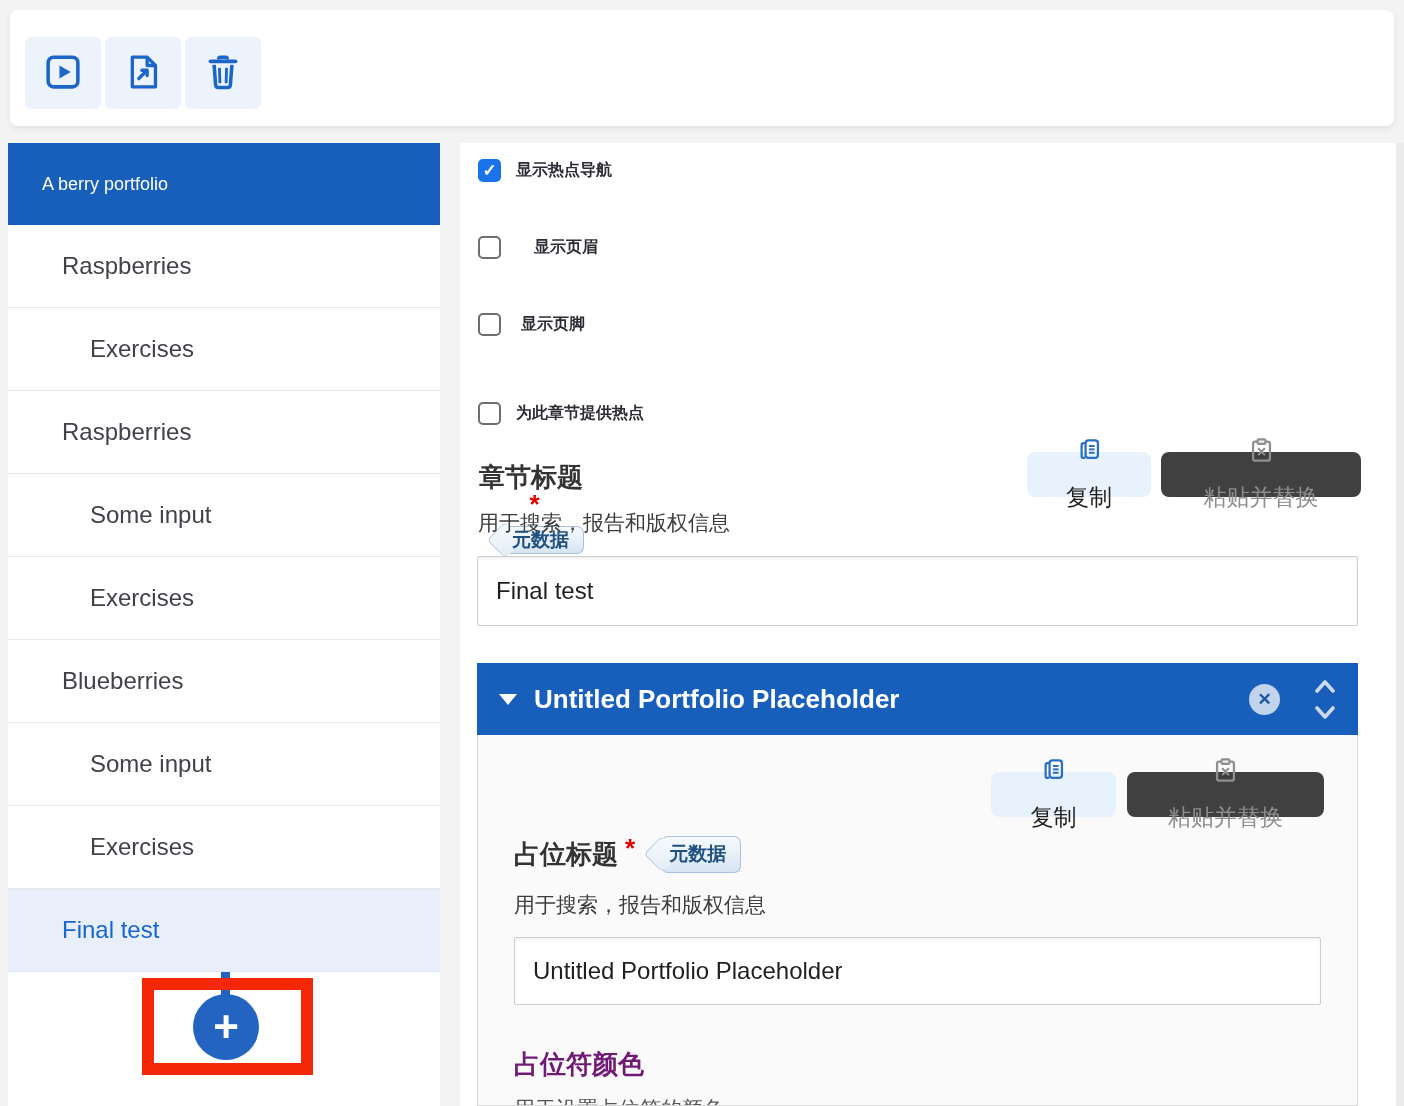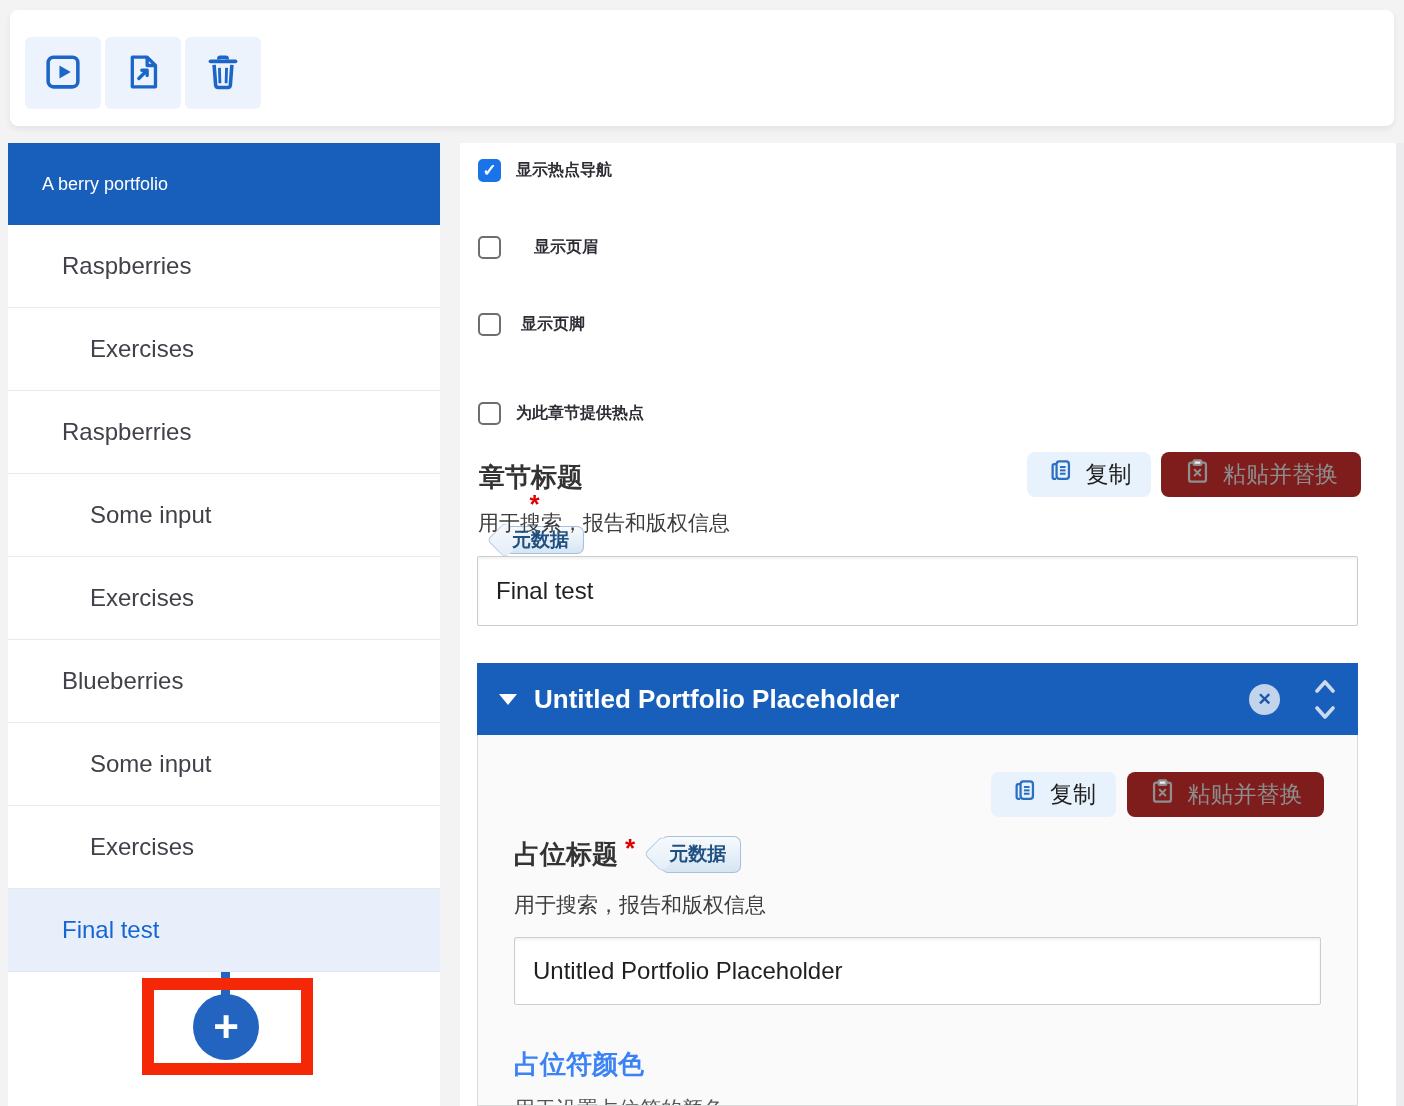--- a/index.html
+++ b/index.html
@@ -51,23 +51,23 @@
            border-left:1px solid #a6c1db; border-bottom:1px solid #a6c1db; border-radius:5px 0 5px 5px; z-index:0; }
   .badge span { position:relative; z-index:1; }
 
   .hint { position:absolute; font-size:21px; font-weight:500; color:#3c3c3c; }
 
   .txt-input { position:absolute; border:1px solid #cdcdcd; background:#fff; font-size:24px; color:#1f1f1f;
                padding:0 18px; font-family:"Liberation Sans",sans-serif;
                box-shadow:inset 0 2px 3px rgba(0,0,0,.06); border-radius:2px; }
 
   .act-btn { position:absolute; height:45px; border:none; border-radius:8px; display:flex; align-items:center;
-             justify-content:center; gap:12px; font-size:23px; cursor:pointer; font-family:"Liberation Sans",sans-serif; }
+             justify-content:center; gap:12px; font-size:23px; cursor:pointer; font-family:"Liberation Sans",sans-serif;flex-direction:column; }
   .act-copy { background:#e8f2fc; color:#1f1f1f; }
-  .act-paste { background:#7f1d1d; color:#8d8d8d; }
+  .act-paste { background:#404040; color:#8d8d8d; }
 
   
   .panel { position:absolute; left:17px; top:520px; width:881px; height:532px; }
   .panel-header { height:72px; background:#175fba; display:flex; align-items:center; padding:0 22px; cursor:pointer; }
   .tri-down { width:0; height:0; border-left:9px solid transparent; border-right:9px solid transparent;
               border-top:11px solid #fff; margin-right:17px; flex:0 0 auto; }
   .panel-title { font-size:26px; font-weight:600; color:#fff; flex:1; }
   .close-btn { width:31px; height:31px; border-radius:50%; background:#c2d3ec; color:#1d55a9; border:none;
                font-size:17px; font-weight:bold; display:flex; align-items:center; justify-content:center;
                cursor:pointer; margin-right:34px; }
@@ -254,21 +254,21 @@
           <span class="req">*</span>
           <span class="badge">
               <span>元数据</span>
             </span>
         </div>
 
         <div class="hint" style="left:36px; top:156px;">用于搜索，报告和版权信息</div>
 
         <input class="txt-input" style="left: 36px; top: 202px; width: 807px; height: 68px;" value="Untitled Portfolio Placeholder">
 
-        <div class="fh-label" style="position:absolute; left:36px; top:312px; color:#3b82f6;">占位符颜色</div>
+        <div class="fh-label" style="position:absolute; left:36px; top:312px; color:#701a75;">占位符颜色</div>
 
         <div class="hint" style="left:36px; top:360px; color:#555;">用于设置占位符的颜色</div>
       </div>
     </section>
   </main>
 
   <div class="edge-strip"></div>
 
   <div class="annotation"></div>
 </div>

